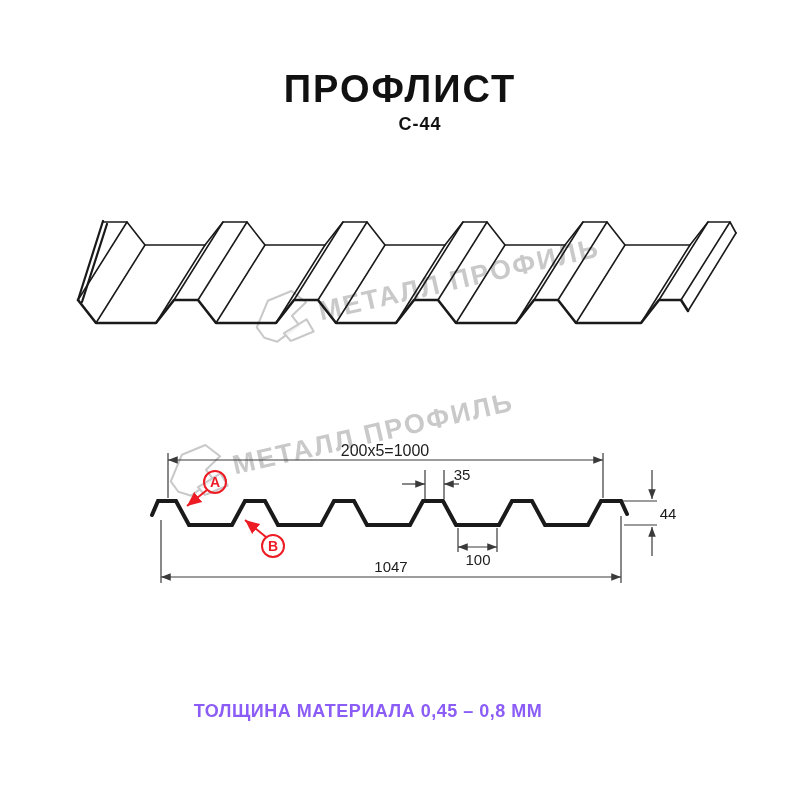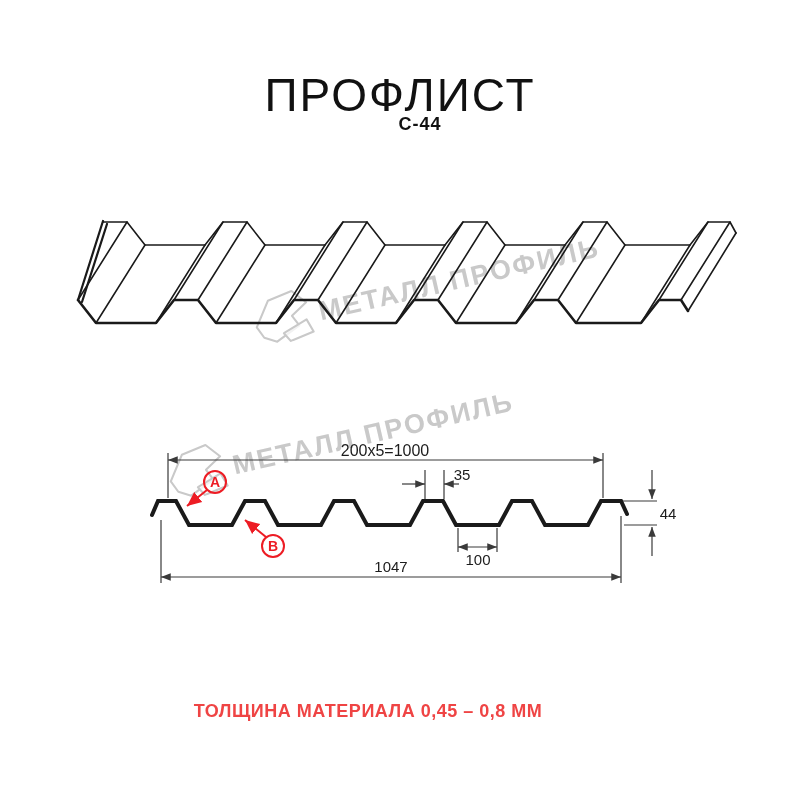--- a/index.html
+++ b/index.html
@@ -3,29 +3,29 @@
 <meta charset="utf-8">
 <style>
   html,body{margin:0;padding:0;}
   body{
     width:800px;height:800px;position:relative;background:#ffffff;
     font-family:"Liberation Sans","DejaVu Sans",sans-serif;overflow:hidden;
   }
   .abs{position:absolute;}
   .page-title{
     left:0;top:68px;width:800px;text-align:center;
-    font-size:46px;font-weight:normal;letter-spacing:2px;color:#111;
+    font-size:38px;font-weight:bold;letter-spacing:2px;color:#111;
   }
   .model-label{
     left:0;top:114px;width:800px;text-align:center;
     font-size:18px;font-weight:bold;letter-spacing:1px;color:#111;margin-left:20px;
   }
   .footer-note{
     left:0;top:701px;width:736px;text-align:center;
-    font-size:18px;font-weight:600;letter-spacing:.5px;color:#ef4444;
+    font-size:18px;font-weight:600;letter-spacing:.5px;color:#8b5cf6;
   }
   .watermark{
     display:flex;align-items:flex-start;gap:8px;
     transform:rotate(-13deg);transform-origin:0 100%;
     z-index:1;pointer-events:none;
   }
   .wm-text{
     font-size:27px;font-weight:bold;letter-spacing:2px;color:#c9c9c9;
     white-space:nowrap;margin-top:14px;
   }

